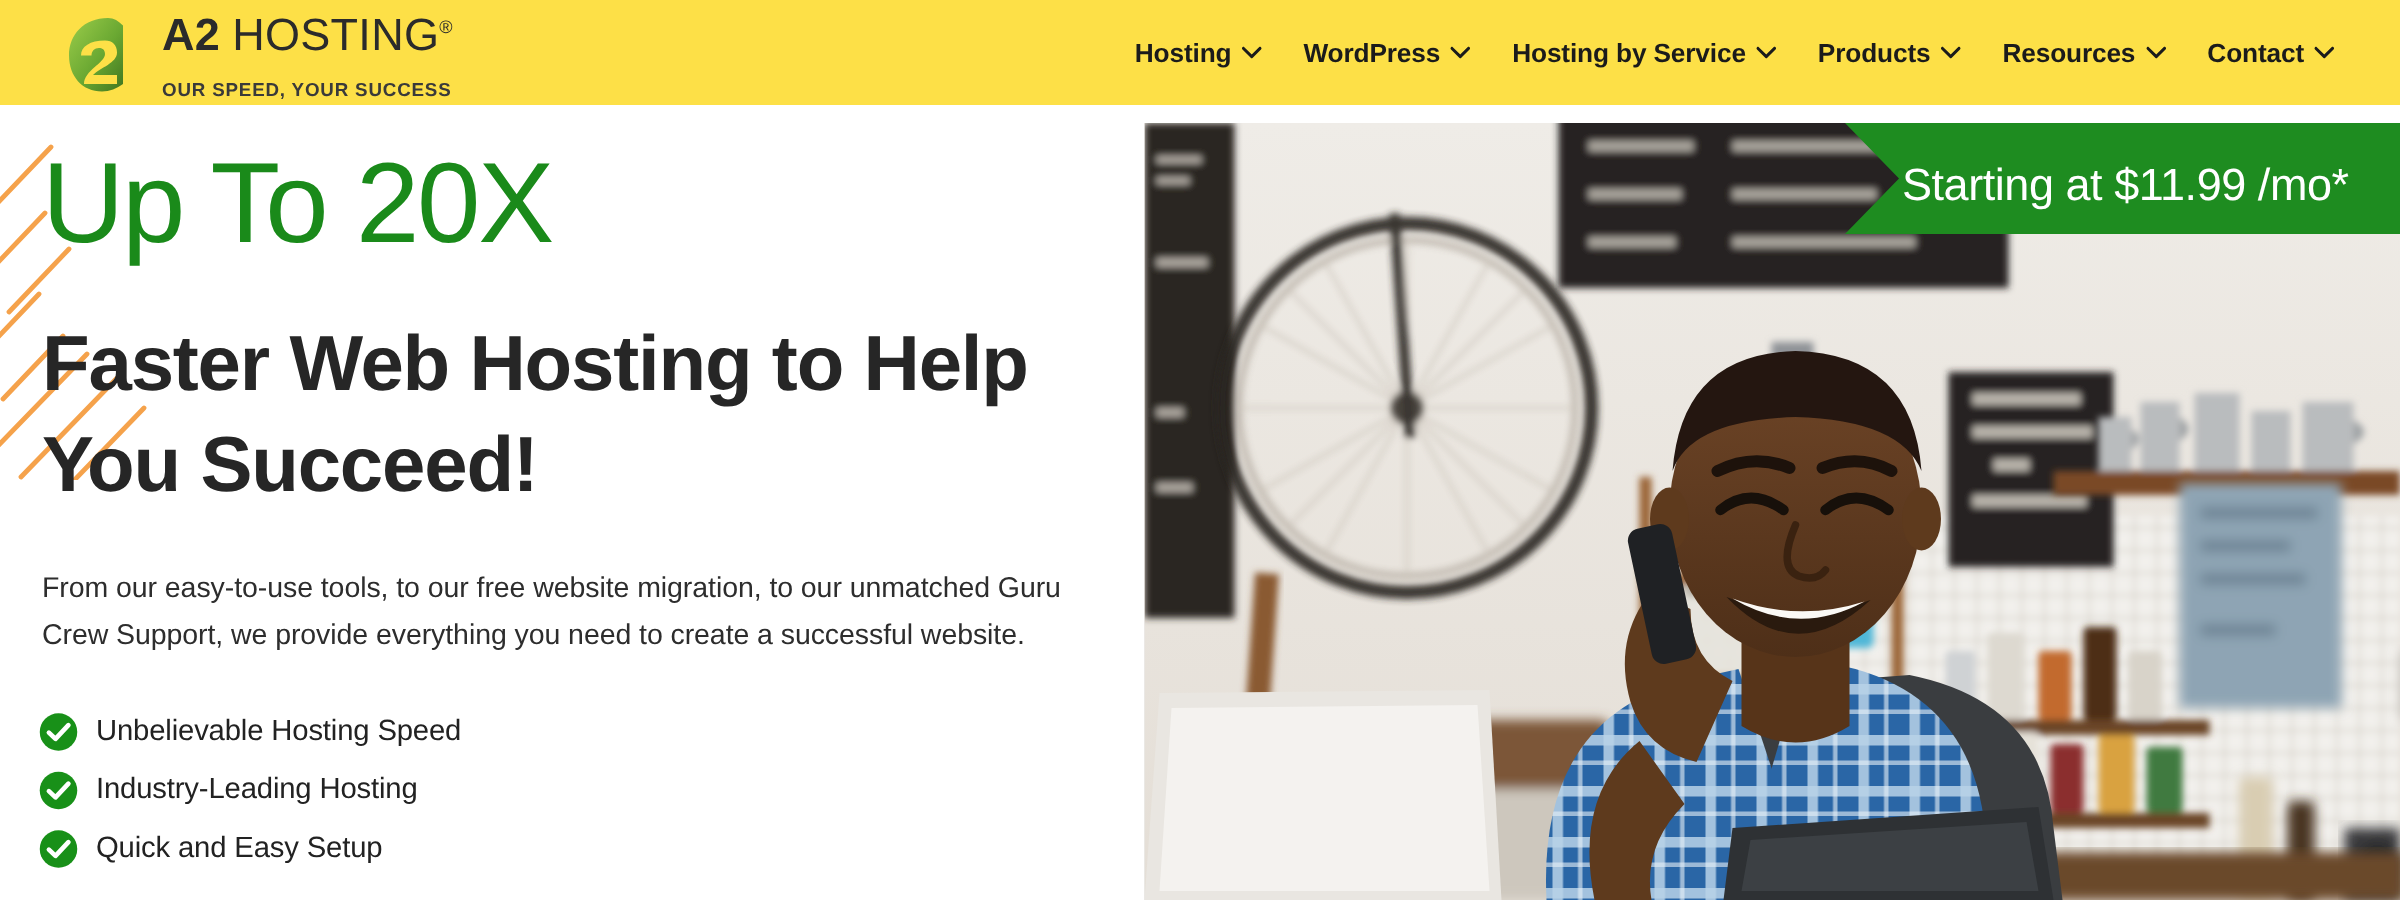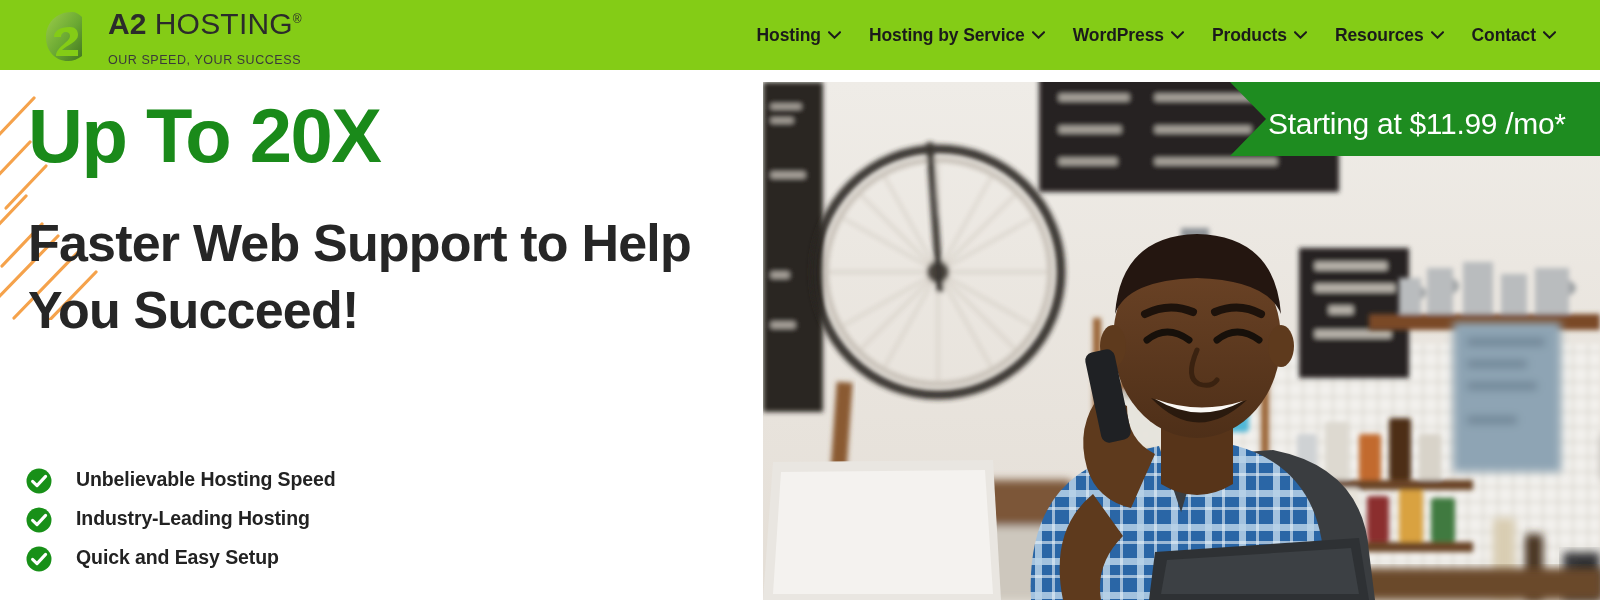--- a/index.html
+++ b/index.html
@@ -9,38 +9,38 @@
     background: #ffffff;
     font-family: "Liberation Sans", sans-serif;
   }
   .page { position: relative; width: 1600px; height: 600px; background: #fff; }
 
   
   .header {
     position: absolute; top: 0; left: 0;
     width: 1600px; height: 70px;
     display: flex; align-items: center;
-    background: #84cc16;
+    background: #fde047;
     z-index: 40;
   }
   .logo-wrap {
     position: absolute; left: 40px; top: 7px;
     display: flex; align-items: center; gap: 12px;
   }
   .logo-mark { width: 56px; height: 56px; display: block; }
   .logo-text { display: flex; flex-direction: column; justify-content: center; padding-top: 2px; }
   .logo-title {
     font-size: 30px; letter-spacing: .2px; color: #2b2b2b;
     line-height: 1; white-space: nowrap; font-weight: 400;
   }
   .logo-title .bold { font-weight: 700; }
   .logo-reg { font-size: 12px; vertical-align: super; font-weight: 400; }
   .logo-tag {
     font-size: 12.5px; letter-spacing: .55px; color: #3a3a3a;
-    margin-top: 14px; white-space: nowrap; font-weight: 400;
+    margin-top: 14px; white-space: nowrap; font-weight: 700;
   }
 
   .nav {
     position: absolute; right: 30px; top: 0; height: 70px;
     display: flex; align-items: center; gap: 0;
   }
   .nav-item {
     display: flex; align-items: center; gap: 7px;
     padding: 0 14px; height: 70px;
     cursor: pointer;
@@ -52,41 +52,40 @@
   }
   .chev { width: 13px; height: 8px; display: block; flex: none; }
 
   
   .hero-left { position: absolute; left: 0; top: 70px; width: 760px; height: 530px; }
 
   .streaks { position: absolute; left: 0; top: 10px; width: 120px; height: 240px; pointer-events: none; }
 
   .headline-green {
     position: absolute; left: 28px; top: 28px;
-    font-size: 76px; font-weight: 700; color: #1a8a1a;
+    font-size: 76px; font-weight: 400; color: #1a8a1a;
     letter-spacing: -1.5px; line-height: 1;
     white-space: nowrap;
   }
   .headline-dark {
     position: absolute; left: 28px; top: 140px;
     font-size: 52px; font-weight: 800; color: #262626;
     letter-spacing: -0.8px; line-height: 1.28;
     width: 700px;
   }
   .hero-para {
     position: absolute; left: 28px; top: 308px;
     width: 700px;
     font-size: 19px; color: #2d2d2d; line-height: 1.62;
     letter-spacing: -0.05px;
   }
   .features { position: absolute; left: 26px; top: 398px; }
   .feature-row {
-    display: flex; align-items: flex-start; gap: 24px;
+    display: flex; align-items: center; gap: 12px;
     height: 39px;
-    font-weight: bold;
   }
   .check-icon { width: 26px; height: 26px; flex: none; display: block; }
   .feature-label { font-size: 19.5px; color: #222; letter-spacing: -0.1px; }
 
   
   .hero-image {
     position: absolute; left: 763px; top: 82px;
     width: 837px; height: 518px;
     overflow: hidden;
     background: #d8d3cd;
@@ -134,27 +133,27 @@
     </div>
 
     <nav class="nav">
       <div class="nav-item">
         <span class="nav-label">Hosting</span>
         <svg class="chev" viewBox="0 0 13 8">
             <path d="M1 1.3 L6.5 6.7 L12 1.3" fill="none" stroke="#1b1b1b" stroke-width="2" stroke-linecap="square"></path>
           </svg>
       </div>
       <div class="nav-item">
+        <span class="nav-label">WordPress</span>
+        <svg class="chev" viewBox="0 0 13 8">
+            <path d="M1 1.3 L6.5 6.7 L12 1.3" fill="none" stroke="#1b1b1b" stroke-width="2" stroke-linecap="square"></path>
+          </svg>
+      </div>
+      <div class="nav-item">
         <span class="nav-label">Hosting by Service</span>
-        <svg class="chev" viewBox="0 0 13 8">
-            <path d="M1 1.3 L6.5 6.7 L12 1.3" fill="none" stroke="#1b1b1b" stroke-width="2" stroke-linecap="square"></path>
-          </svg>
-      </div>
-      <div class="nav-item">
-        <span class="nav-label">WordPress</span>
         <svg class="chev" viewBox="0 0 13 8">
             <path d="M1 1.3 L6.5 6.7 L12 1.3" fill="none" stroke="#1b1b1b" stroke-width="2" stroke-linecap="square"></path>
           </svg>
       </div>
       <div class="nav-item">
         <span class="nav-label">Products</span>
         <svg class="chev" viewBox="0 0 13 8">
             <path d="M1 1.3 L6.5 6.7 L12 1.3" fill="none" stroke="#1b1b1b" stroke-width="2" stroke-linecap="square"></path>
           </svg>
       </div>
@@ -182,21 +181,22 @@
         <line x1="6" y1="128" x2="46" y2="86"></line>
         <line x1="-14" y1="158" x2="26" y2="116"></line>
         <line x1="2" y1="186" x2="42" y2="144"></line>
         <line x1="-6" y1="222" x2="58" y2="156"></line>
         <line x1="14" y1="238" x2="78" y2="172"></line>
         <line x1="40" y1="250" x2="96" y2="192"></line>
       </g>
     </svg>
 
     <h1 class="headline-green">Up To 20X</h1>
-    <h2 class="headline-dark">Faster Web Support to Help You Succeed!</h2>
+    <h2 class="headline-dark">Faster Web Hosting to Help You Succeed!</h2>
+    <p class="hero-para">From our easy-to-use tools, to our free website migration, to our unmatched Guru Crew Support, we provide everything you need to create a successful website.</p>
 
     <ul class="features" style="list-style:none;">
       <li class="feature-row">
         <svg class="check-icon" viewBox="0 0 26 26">
           <circle cx="13" cy="13" r="12.5" fill="#189018"></circle>
           <path d="M6.6 13.4 L11 17.6 L19.6 8.4" fill="none" stroke="#ffffff" stroke-width="3.1" stroke-linecap="round" stroke-linejoin="round"></path>
         </svg>
         <span class="feature-label">Unbelievable Hosting Speed</span>
       </li>
       <li class="feature-row">

